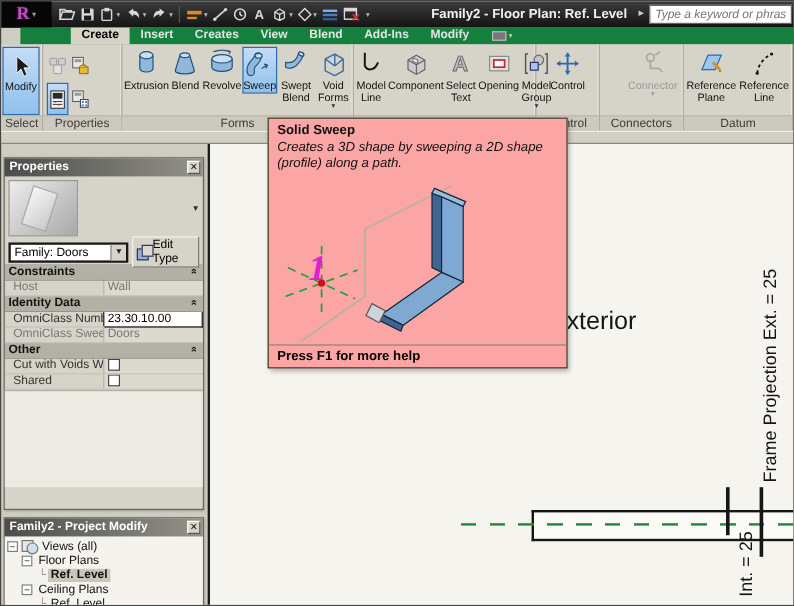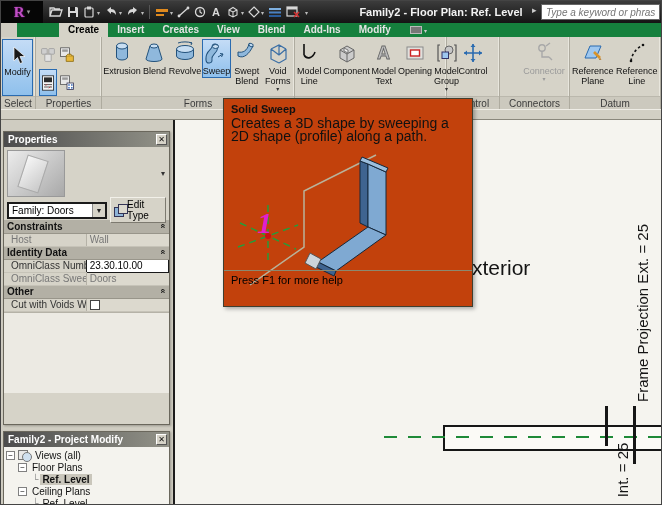--- a/index.html
+++ b/index.html
@@ -56,24 +56,24 @@
   #wall-centerline { left:209px; top:316px; width:281px; height:2px;
       background:repeating-linear-gradient(90deg,#1e8a38 0 13px, transparent 13px 24px); }
   .jamb { background:#161616; width:3px; }
   #jamb-1 { left:430px; top:286px; height:40px; }
   #jamb-2 { left:458px; top:286px; height:58px; }
   .vtext { color:#141414; font-size:15px; text-align:center; transform:rotate(-90deg); white-space:nowrap; }
   #frame-ext-label { left:349px; top:185px; width:238px; height:16px; line-height:16px; }
   #int-label { left:409px; top:342px; width:78px; height:16px; line-height:16px; }
 
   
-  #tooltip { left:222px; top:97px; width:250px; height:209px; background:#c2410c; border:1px solid #3f3f30; box-shadow:2px 2px 4px rgba(0,0,0,.3); z-index:50; }
+  #tooltip { left:222px; top:97px; width:250px; height:209px; background:#fca5a5; border:1px solid #3f3f30; box-shadow:2px 2px 4px rgba(0,0,0,.3); z-index:50; }
   #tooltip .tt-title { font-size:11px; font-weight:bold; color:#111; padding:4px 7px 1px; }
-  #tooltip .tt-desc { font-size:14px; color:#111; padding:1px 7px 0; line-height:13px; }
-  #tooltip .tt-footer { position:absolute; left:0; bottom:0; width:100%; height:36px; line-height:18px; border-top:1px solid #8b8970; font-size:11px; font-weight:normal; padding:0 7px; }
+  #tooltip .tt-desc { font-size:11px; color:#111; padding:1px 7px 0; line-height:13px;font-style:italic; }
+  #tooltip .tt-footer { position:absolute; left:0; bottom:0; width:100%; height:19px; line-height:18px; border-top:1px solid #8b8970; font-size:11px; font-weight:bold; padding:0 7px; }
 
   
   .palette { background:#d6d3c8; border:1px solid #6a675c; box-shadow:1px 1px 2px rgba(0,0,0,.25); }
   .pal-title { height:15px; background:linear-gradient(90deg,#4c4c4c,#939389); color:#fff; font-size:10px; font-weight:bold; line-height:15px; padding-left:4px; position:relative; }
   .pal-close { position:absolute; right:2px; top:2px; width:11px; height:11px; background:#d6d3c8; border:1px solid #fff; border-right-color:#555; border-bottom-color:#555; font-size:8px; line-height:9px; text-align:center; color:#111; }
   #properties-palette { left:2px; top:130px; width:167px; height:294px; }
   #prop-preview-row { display:flex; height:53px; padding:3px; position:relative; }
   #prop-thumb { width:58px; height:47px; background:linear-gradient(135deg,#ececec 0%,#bdbdbd 70%,#a8a8a8 100%); border:1px solid #999; position:relative; overflow:hidden; }
   #prop-thumb .door { position:absolute; left:14px; top:6px; width:22px; height:34px; background:linear-gradient(120deg,#f7f7f7,#c9c9c9); transform:rotate(18deg); border:1px solid #aaa; }
   #prop-preview-dd { position:absolute; right:4px; top:22px; font-size:8px; color:#333; }
@@ -348,21 +348,21 @@
               <path d="M4 9 L11 5 L18 9 V17 L11 21 L4 17 Z" fill="#cccccc" stroke="#666"></path>
               <path d="M4 9 L11 13 L18 9 M11 13 V21" fill="none" stroke="#666"></path>
               <path d="M8 7 L12 9 L12 12 L8 10 Z" fill="#efefef" stroke="#777"></path>
             </svg>
           <span>Component</span>
         </div>
         <div class="rbtn" style="width:32px">
           <svg width="22" height="24" viewBox="0 0 22 24">
               <text x="4" y="18" font-size="18" font-weight="bold" fill="#bdbdbd" stroke="#666" stroke-width="0.8" font-family="sans-serif">A</text>
             </svg>
-          <span>Model Text</span>
+          <span>Select Text</span>
         </div>
         <div class="rbtn" style="width:38px">
           <svg width="22" height="24" viewBox="0 0 22 24">
               <rect x="3" y="6" width="16" height="12" fill="#e0e0dc" stroke="#8a8a8a"></rect>
               <rect x="6.5" y="9" width="9" height="6" fill="#fff" stroke="#cc2222" stroke-width="1.4"></rect>
             </svg>
           <span>Opening</span>
         </div>
         <div class="rbtn" style="width:34px">
           <svg width="22" height="24" viewBox="0 0 22 24">
@@ -515,20 +515,24 @@
         <td class="lbl">OmniClass Sweep</td>
         <td class="val">Doors</td>
       </tr>
       <tr class="hdr">
         <td colspan="2"><span>Other</span><span class="chev">«</span></td>
       </tr>
       <tr>
         <td class="lbl">Cut with Voids W...</td>
         <td class="val"><span class="cb"></span></td>
       </tr>
+      <tr>
+        <td class="lbl">Shared</td>
+        <td class="val"><span class="cb"></span></td>
+      </tr>
     </tbody>
       </table>
     <div id="prop-filler"></div>
   </div>
 
   <div id="project-browser" class="abs palette">
     <div class="pal-title">
       <span>Family2 - Project Modify</span>
       <span class="pal-close">✕</span>
     </div>

